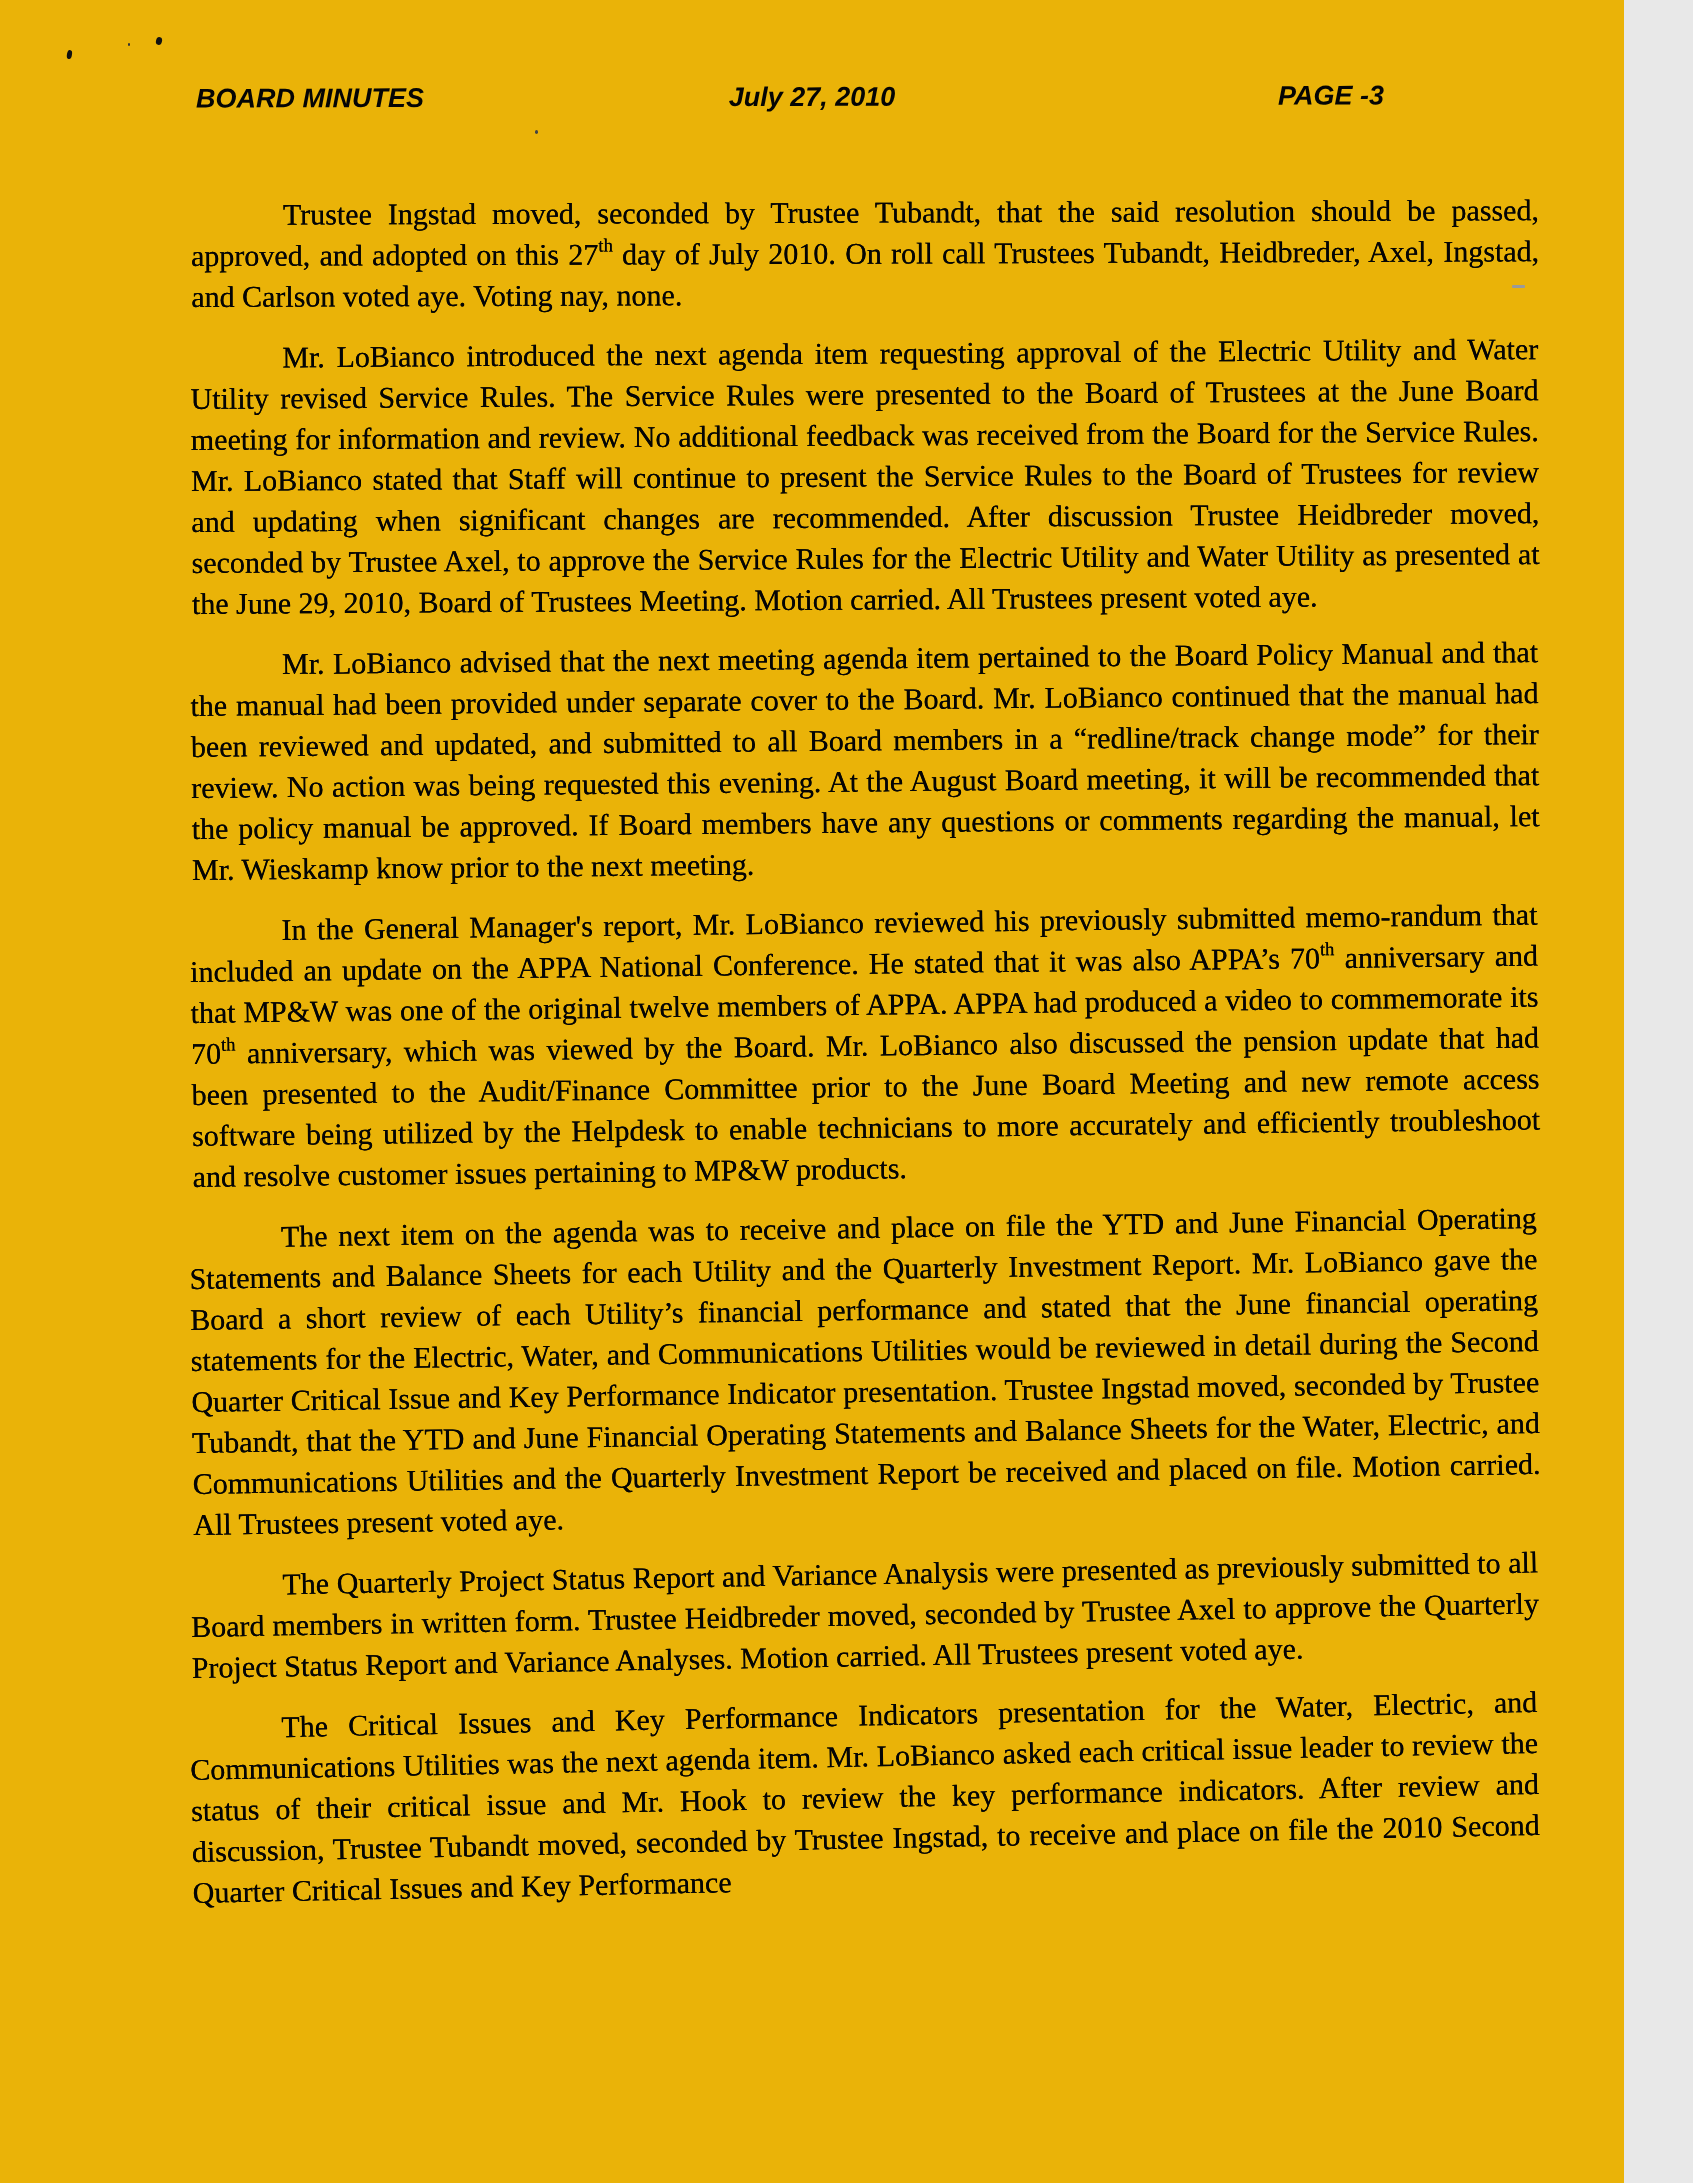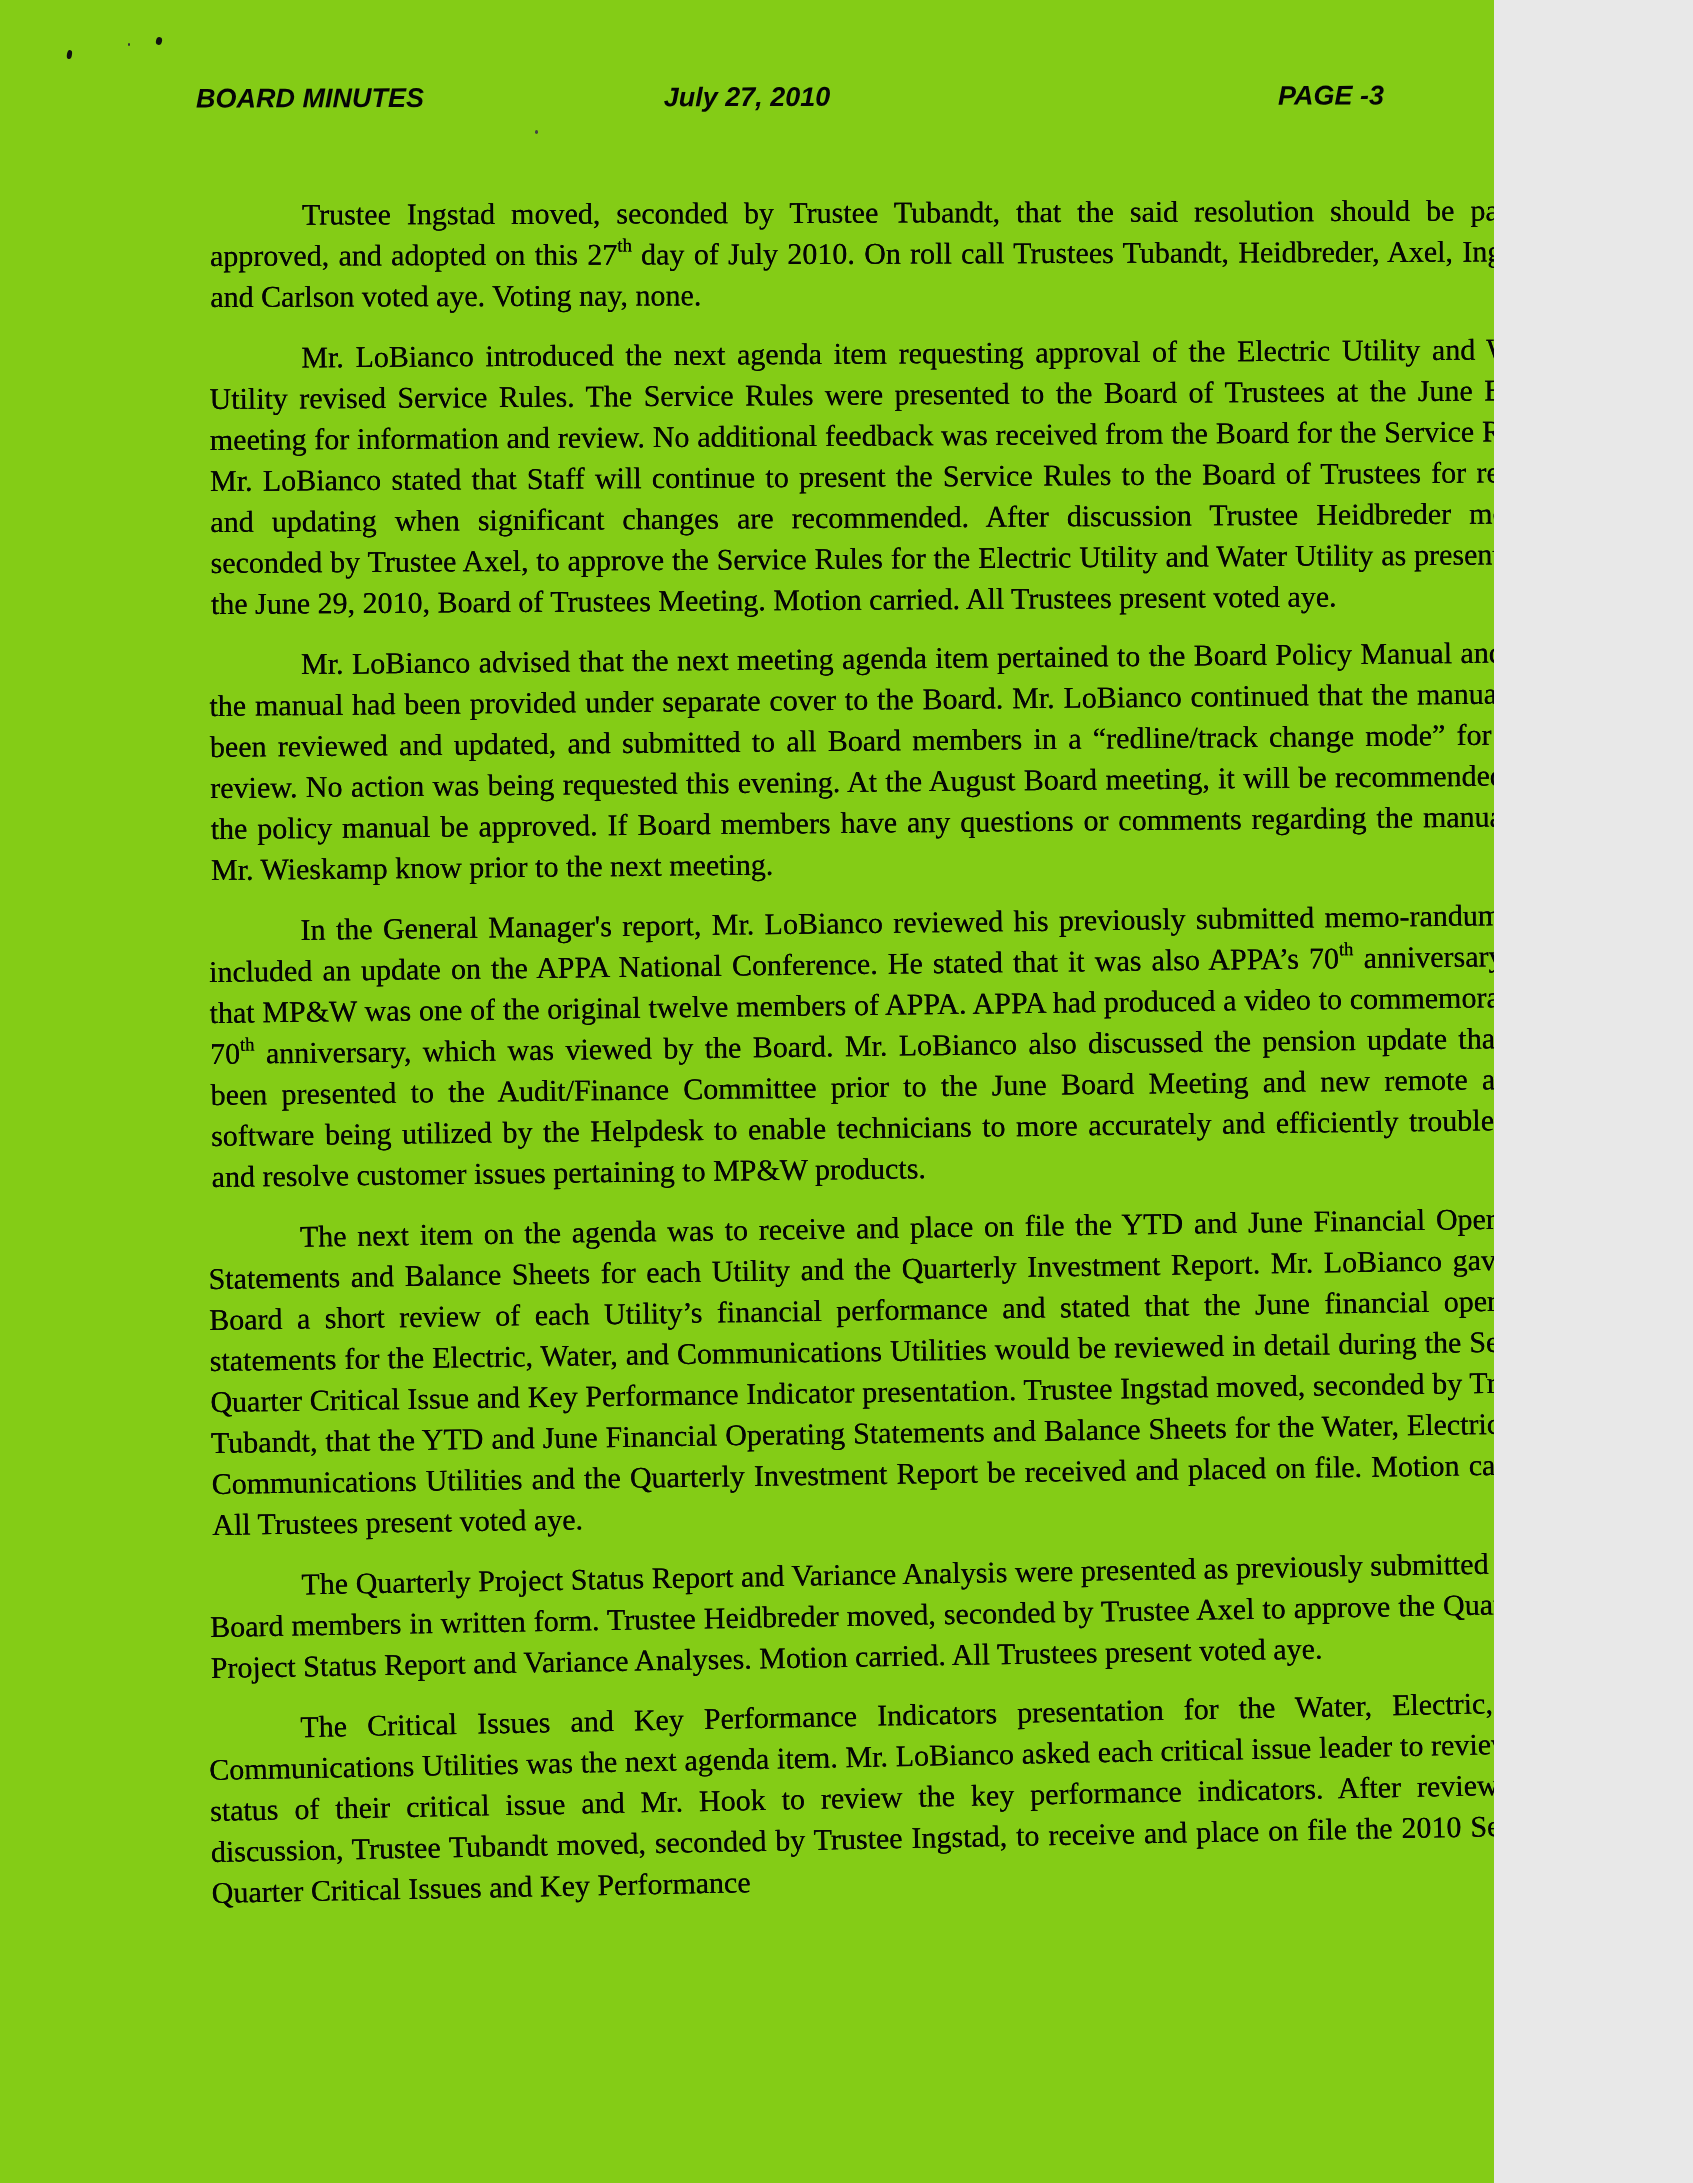--- a/index.html
+++ b/index.html
@@ -2,23 +2,23 @@
 <html style="font-size:8px"><head>
 <meta charset="utf-8">
 <style>
   html, body {
     margin: 0;
     padding: 0;
     background: #e8e8e8;
   }
   .page {
     position: relative;
-    width: 1494px;
+    width: 1624px;
     height: 2183px;
-    background: #84cc16;
+    background: #eab308;
     overflow: hidden;
     color: #050505;
   }
   
   .header {
     position: absolute;
     top: 84px;
     left: 0;
     width: 100%;
     height: 35px;
@@ -30,21 +30,21 @@
     transform-origin: 0 50%;
   }
   .header .h-left   { position: absolute; left: 196px; top: 0; }
   .header .h-center { position: absolute; left: 0; right: 0; top: 0; text-align: center; }
   .header .h-right  { position: absolute; left: 1278px; top: 0; }
 
   
   .doc-body {
     position: absolute;
     top: 194px;
-    left: 210px;
+    left: 191px;
     width: 1348px;
     font-family: "Liberation Serif", serif;
     font-size: 30px;
     line-height: 41px;
     text-align: justify;
     text-shadow: 0.2px 0 0 currentColor; 
   }
   .para {
     margin: 0 0 20px 0;
     text-indent: 92px;

